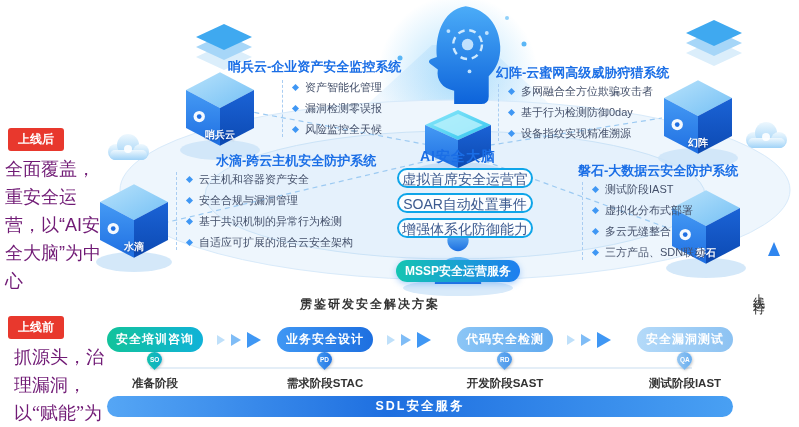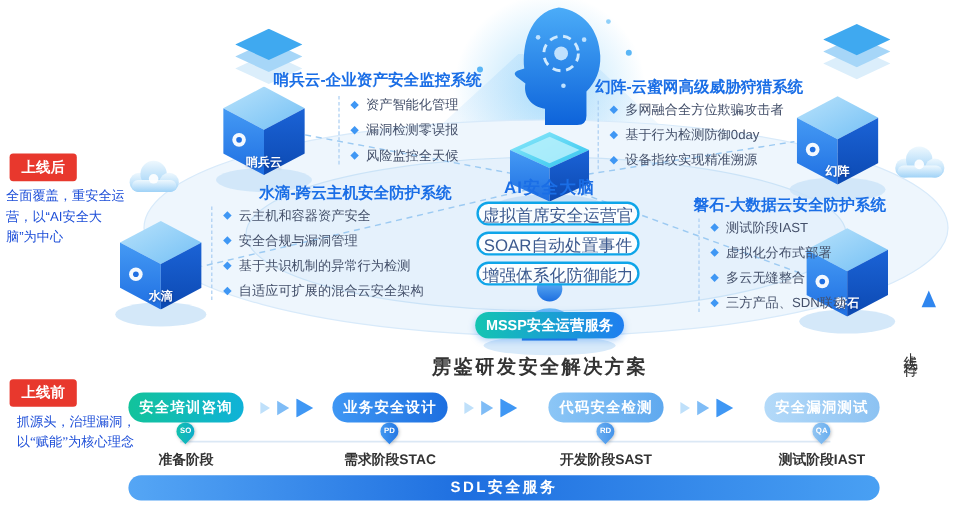--- a/index.html
+++ b/index.html
@@ -9,25 +9,25 @@
   .sys-title{font-size:13px;font-weight:bold;color:#1a6ee6;white-space:nowrap;z-index:3;}
   .items{border-left:1px dashed #a9cdf2;padding-left:10px;display:flex;flex-direction:column;gap:6px;z-index:3;}
   .item{font-size:11px;color:#44506a;display:flex;align-items:center;white-space:nowrap;}
   .bullet{width:5px;height:5px;background:#3f97f4;transform:rotate(45deg);margin-right:7px;flex:none;}
   .cap-pill{width:136px;height:20px;line-height:18px;border:2px solid #0ea5e9;border-radius:11px;
             background:rgba(255,255,255,.88);color:#3c5a8f;font-size:14px;text-align:center;z-index:3;box-sizing:border-box;}
   .mssp{width:124px;height:22px;line-height:22px;border-radius:11px;
         background:linear-gradient(90deg,#14c5b2,#1e7ef0);color:#fff;font-size:12px;font-weight:bold;
         text-align:center;z-index:4;box-shadow:0 2px 6px rgba(30,126,240,.35);}
   .badge{background:#e8382d;color:#fff;font-size:12px;font-weight:bold;padding:3px 10px;border-radius:3px;z-index:3;}
-  .note{font-size:11px;color:#1d4ed8;line-height:1.55;width:100px;z-index:3;}
+  .note{font-size:18px;color:#701a75;line-height:1.55;width:100px;z-index:3;}
   .center-title{font-size:14px;font-weight:bold;color:#1a6ee6;text-align:center;width:120px;z-index:3;letter-spacing:1px;}
   .cube-label{color:#fff;font-size:10px;font-weight:bold;text-align:center;z-index:3;
               text-shadow:0 1px 2px rgba(0,0,60,.35);}
-  .btitle{font-size:16px;font-weight:bold;color:#333;letter-spacing:2px;text-align:center;width:300px;z-index:3;}
+  .btitle{font-size:12px;font-weight:bold;color:#333;letter-spacing:2px;text-align:left;width:300px;z-index:3;}
   .flow-pill{height:25px;line-height:25px;border-radius:13px;color:#fff;font-size:12px;font-weight:bold;
              text-align:center;width:96px;z-index:3;letter-spacing:1px;}
   .fp1{background:linear-gradient(90deg,#12c39b,#10b2d8);}
   .fp2{background:linear-gradient(90deg,#3f97f4,#1d6fe0);}
   .fp3{background:linear-gradient(90deg,#8cc6f6,#5fa9ef);}
   .fp4{background:linear-gradient(90deg,#b4daf9,#8cc2f2);}
   .pin{width:15px;height:15px;border-radius:50% 50% 50% 0;transform:rotate(-45deg);
        display:flex;align-items:center;justify-content:center;z-index:3;box-shadow:0 1px 3px rgba(0,0,0,.25);}
   .pin>span{transform:rotate(45deg);color:#fff;font-size:6.5px;font-weight:bold;}
   .pin1{background:linear-gradient(135deg,#14c5a8,#0ea8cf);}

